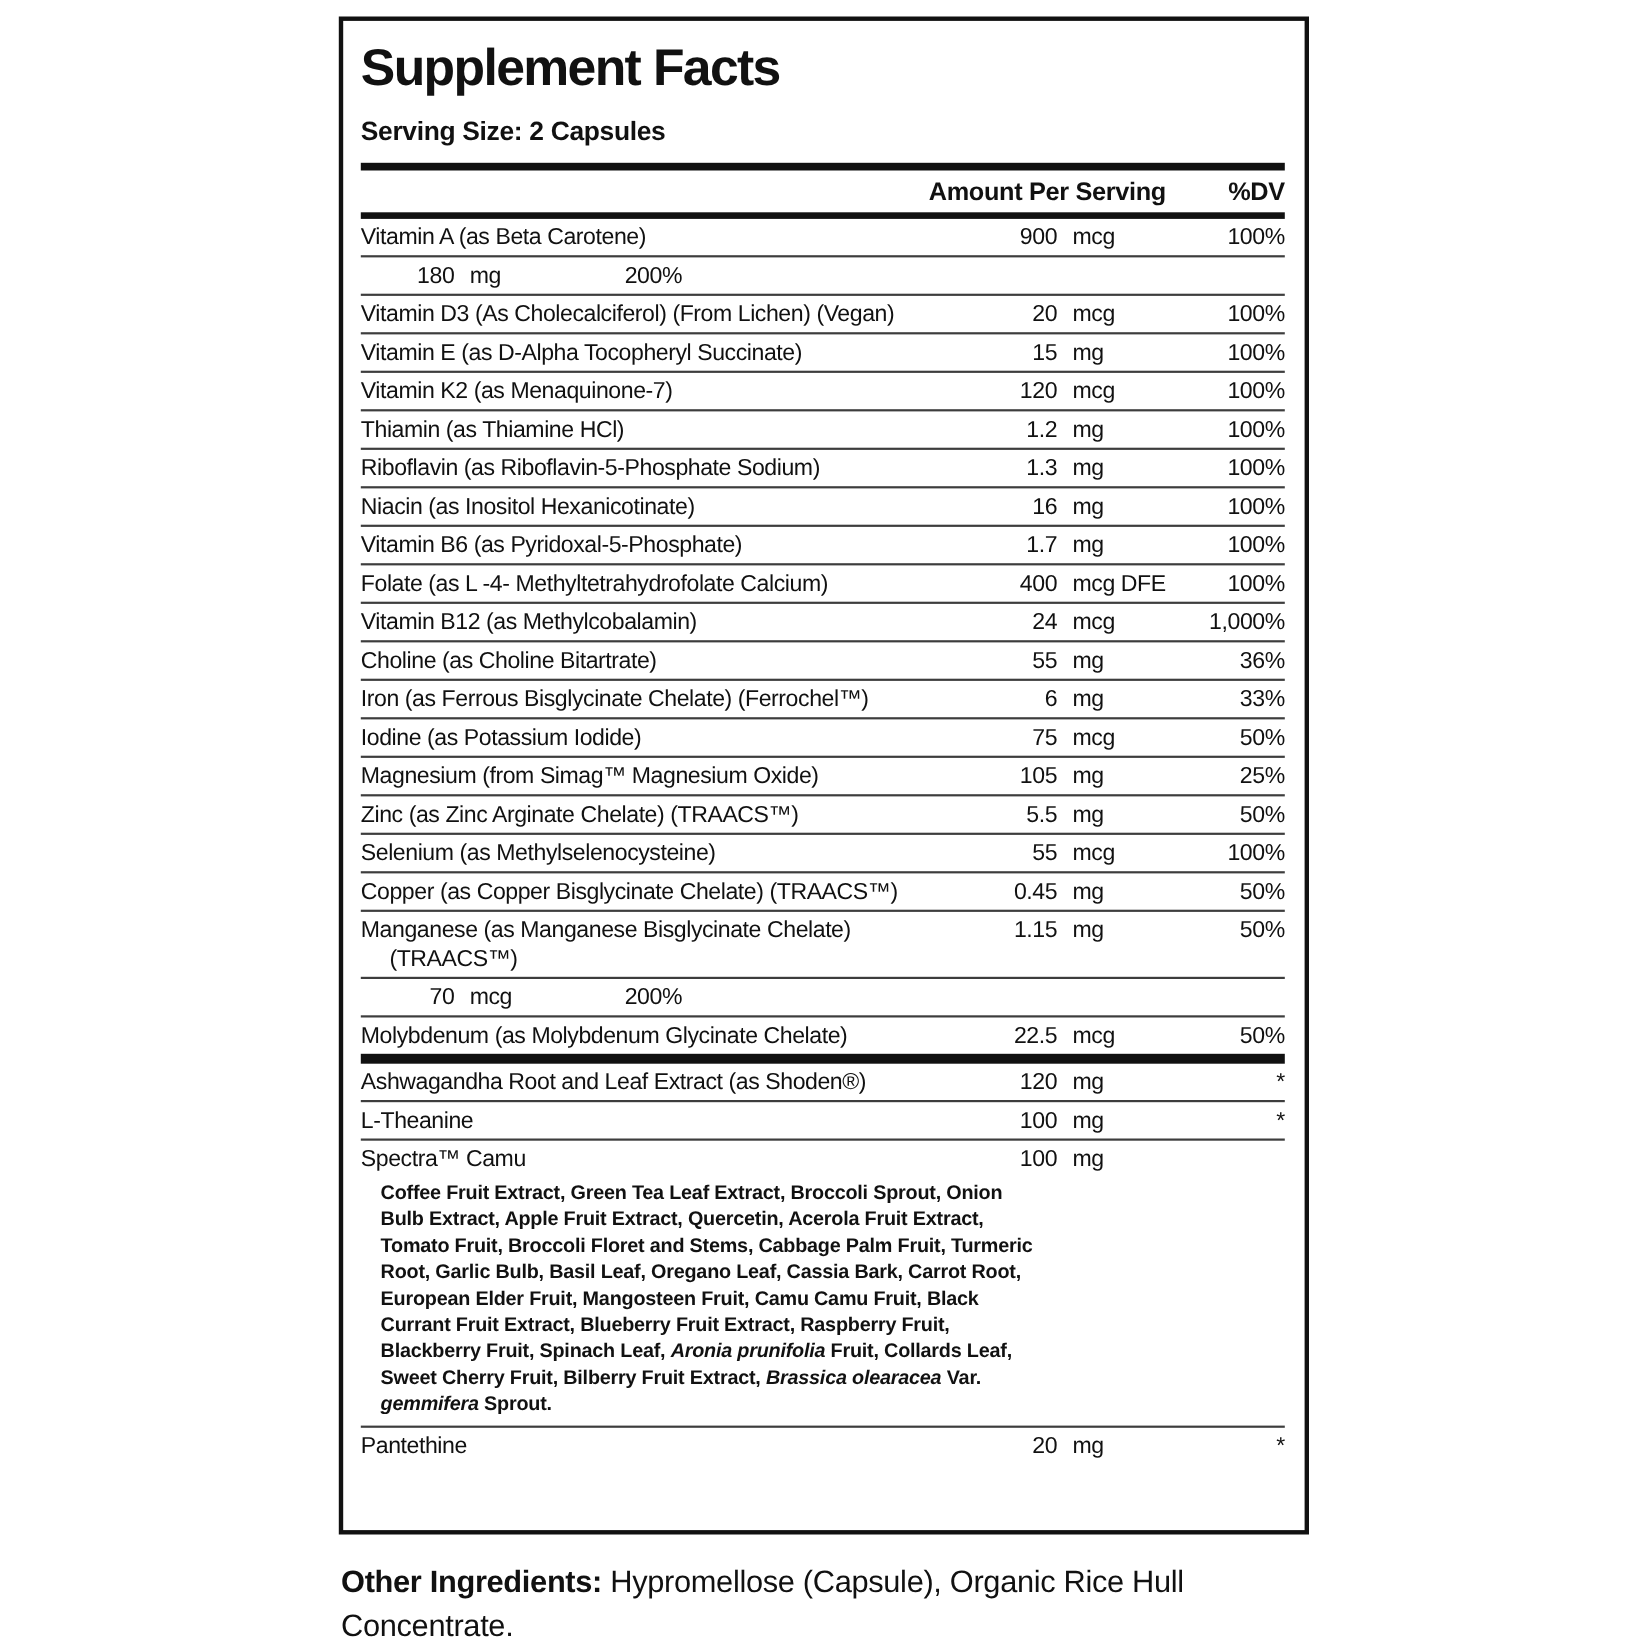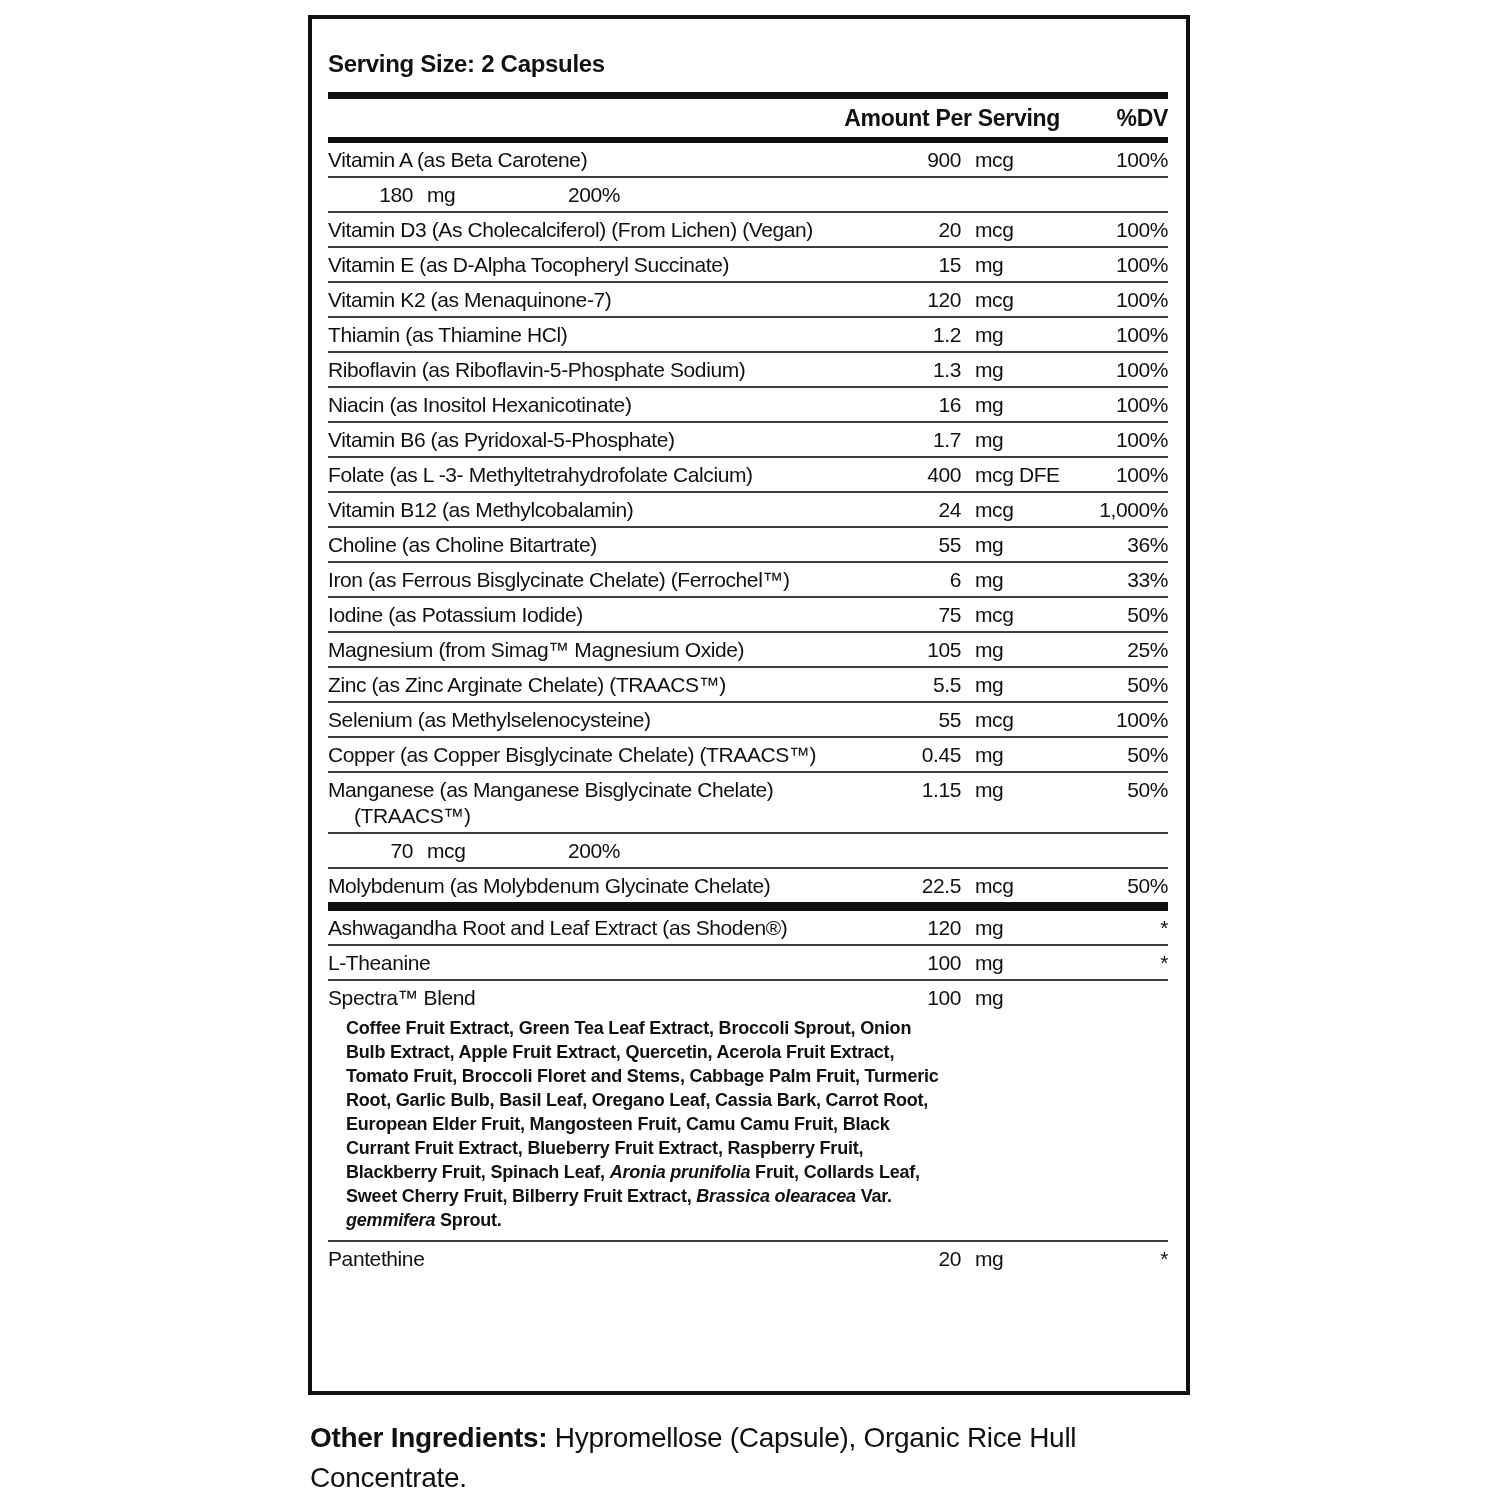--- a/index.html
+++ b/index.html
@@ -48,20 +48,21 @@
     position:absolute;left:310px;top:1418px;width:784px;margin:0;
     font-size:28px;line-height:40px;letter-spacing:-0.3px;
   }
   .other-label{font-weight:700;margin-top:34px;}
   em{font-style:italic;}
 </style>
 </head>
 <body>
 
 <div class="panel">
+  <div class="title">Supplement Facts</div>
   <div class="serving">Serving Size: 2 Capsules</div>
   <div class="bar bar-top"></div>
   <div class="head-row">
     <div class="h-amt">Amount Per Serving</div>
     <div class="h-dv">%DV</div>
   </div>
   <div class="bar bar-head"></div>
 
   <div id="rows">
       <div class="row">
@@ -129,21 +130,21 @@
       </div>
       <div class="row">
         <div class="c-name">Vitamin B6 (as Pyridoxal-5-Phosphate)</div>
         <div class="c-amt">
           <span class="val">1.7</span>
           <span class="unit">mg</span>
         </div>
         <div class="c-dv">100%</div>
       </div>
       <div class="row">
-        <div class="c-name">Folate (as L -3- Methyltetrahydrofolate Calcium)</div>
+        <div class="c-name">Folate (as L -4- Methyltetrahydrofolate Calcium)</div>
         <div class="c-amt">
           <span class="val">400</span>
           <span class="unit">mcg DFE</span>
         </div>
         <div class="c-dv">100%</div>
       </div>
       <div class="row">
         <div class="c-name">Vitamin B12 (as Methylcobalamin)</div>
         <div class="c-amt">
           <span class="val">24</span>
@@ -241,21 +242,21 @@
       </div>
       <div class="row">
         <div class="c-name">L-Theanine</div>
         <div class="c-amt">
           <span class="val">100</span>
           <span class="unit">mg</span>
         </div>
         <div class="c-dv">*</div>
       </div>
       <div class="row no-sep">
-        <div class="c-name">Spectra™ Blend</div>
+        <div class="c-name">Spectra™ Camu</div>
         <div class="c-amt">
           <span class="val">100</span>
           <span class="unit">mg</span>
         </div>
         <div class="c-dv"></div>
       </div>
       <div class="desc-wrap">
         <div class="row-desc"><span>Coffee Fruit Extract, Green Tea Leaf Extract, Broccoli Sprout, Onion Bulb Extract, Apple Fruit Extract, Quercetin, Acerola Fruit Extract, Tomato Fruit, Broccoli Floret and Stems, Cabbage Palm Fruit, Turmeric Root, Garlic Bulb, Basil Leaf, Oregano Leaf, Cassia Bark, Carrot Root, European Elder Fruit, Mangosteen Fruit, Camu Camu Fruit, Black Currant Fruit Extract, Blueberry Fruit Extract, Raspberry Fruit, Blackberry Fruit, Spinach Leaf, </span><em>Aronia prunifolia</em><span> Fruit, Collards Leaf, Sweet Cherry Fruit, Bilberry Fruit Extract, </span><em>Brassica olearacea</em><span> Var. </span><em>gemmifera</em><span> Sprout.</span></div>
       </div>
       <div class="row no-sep">

